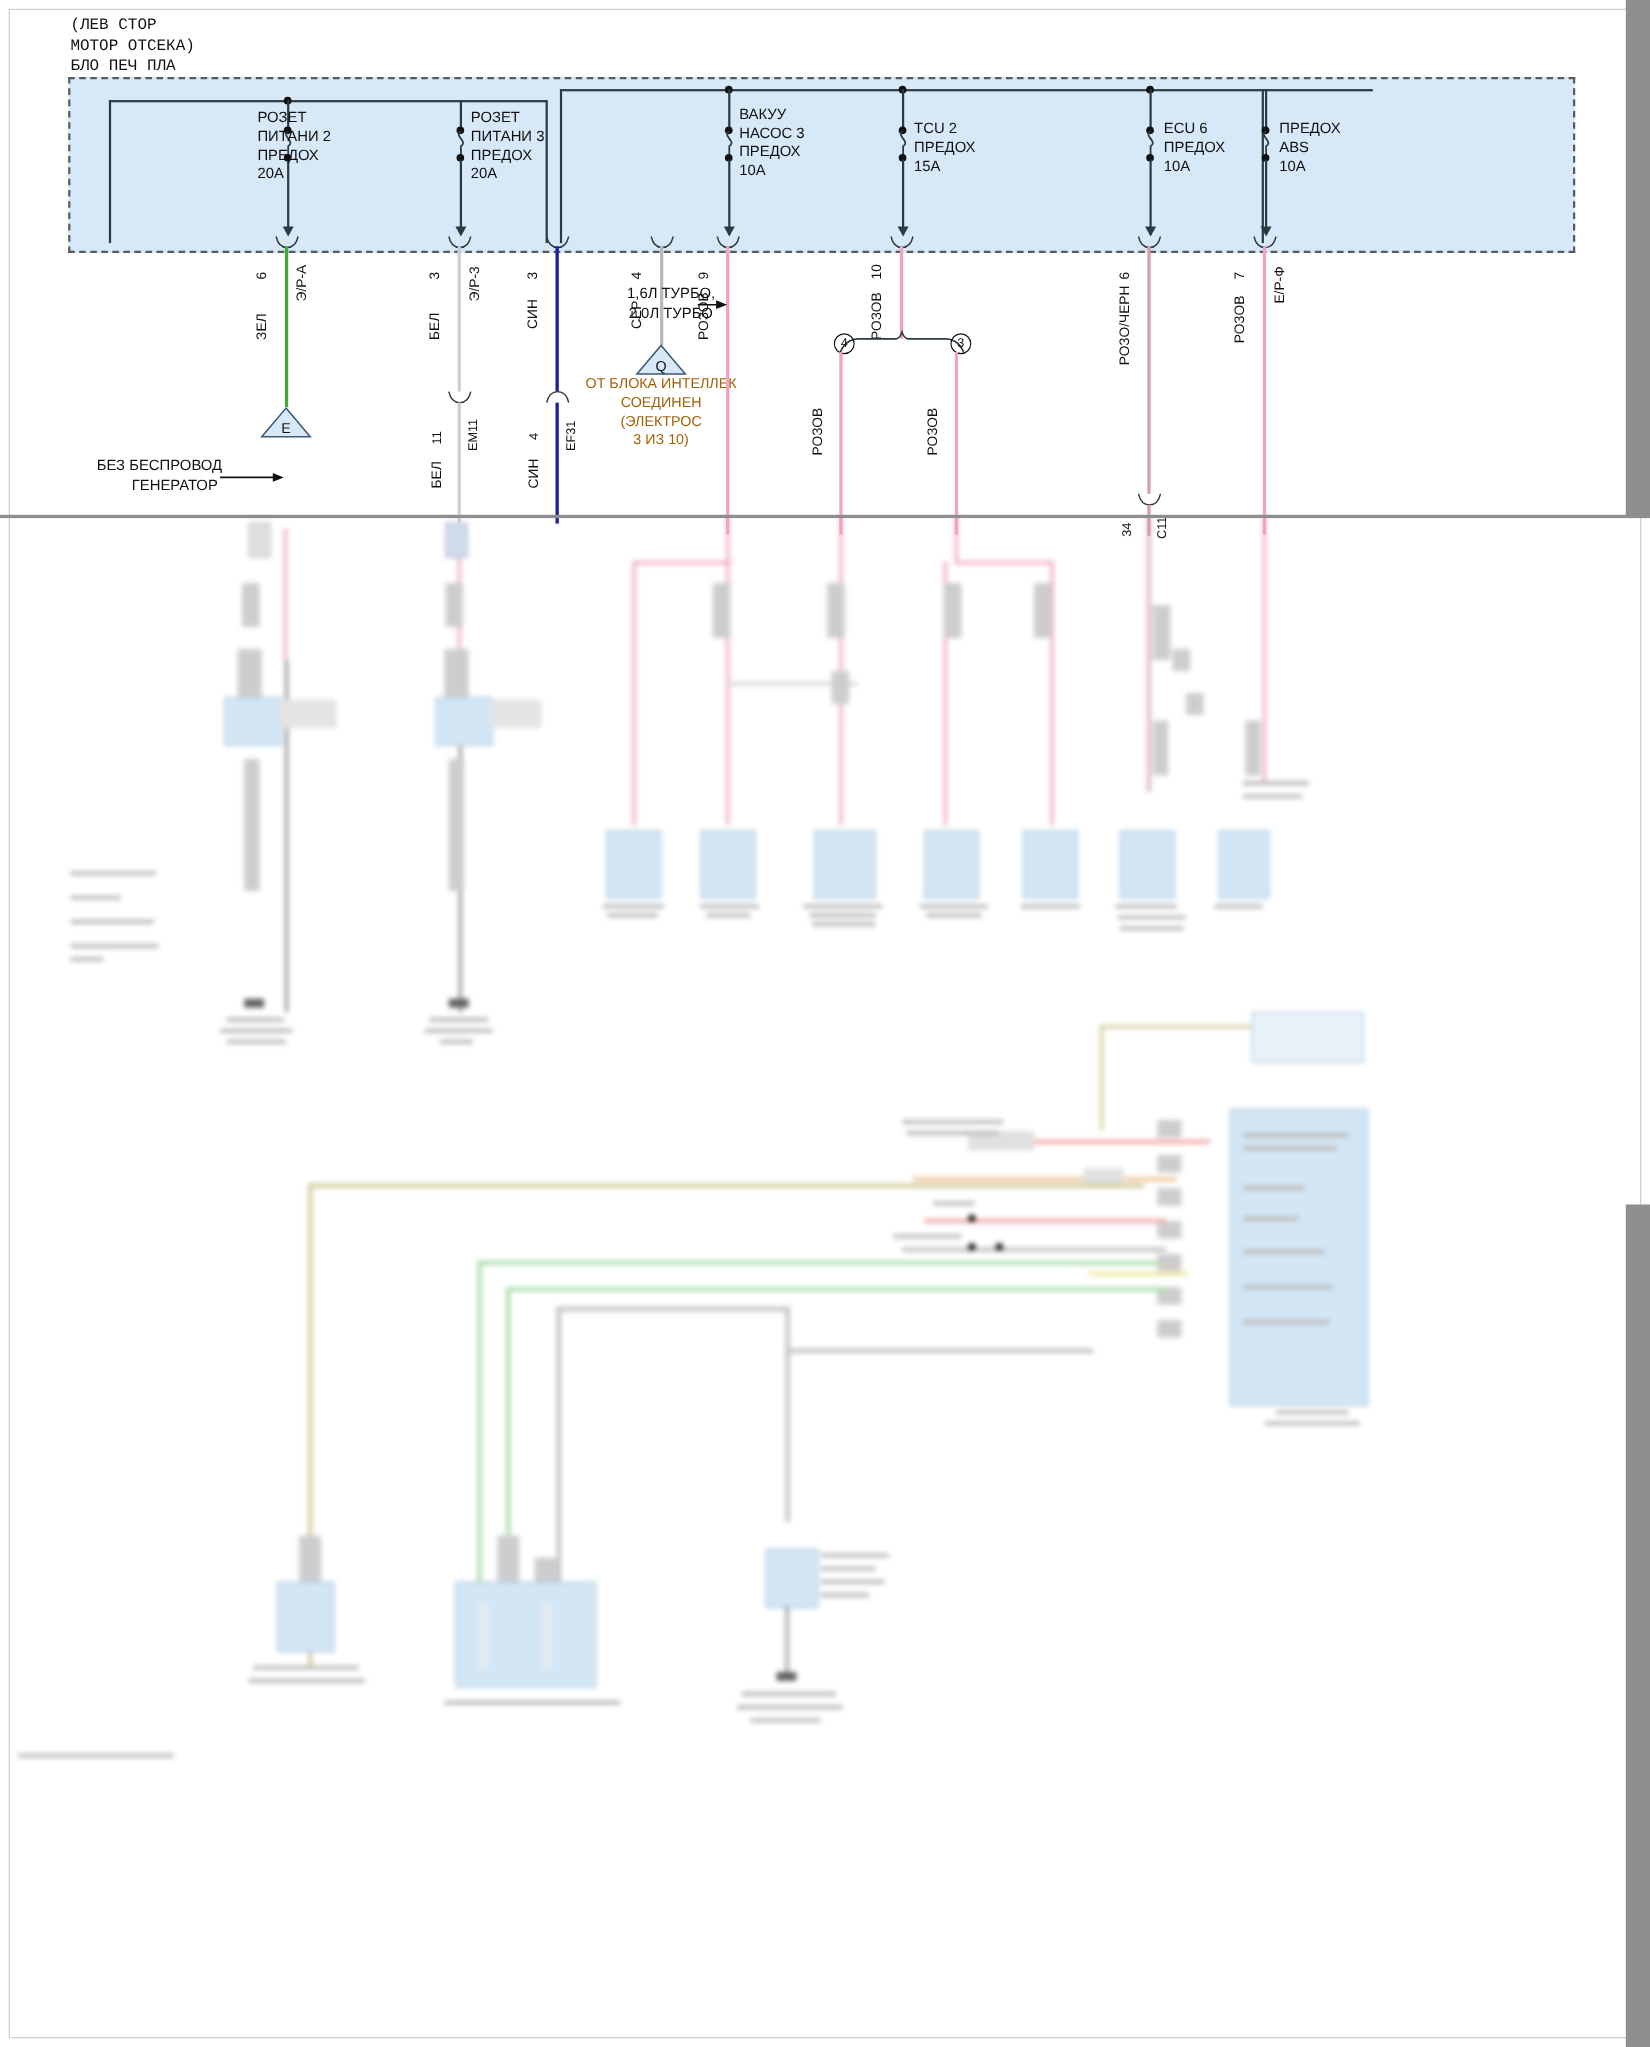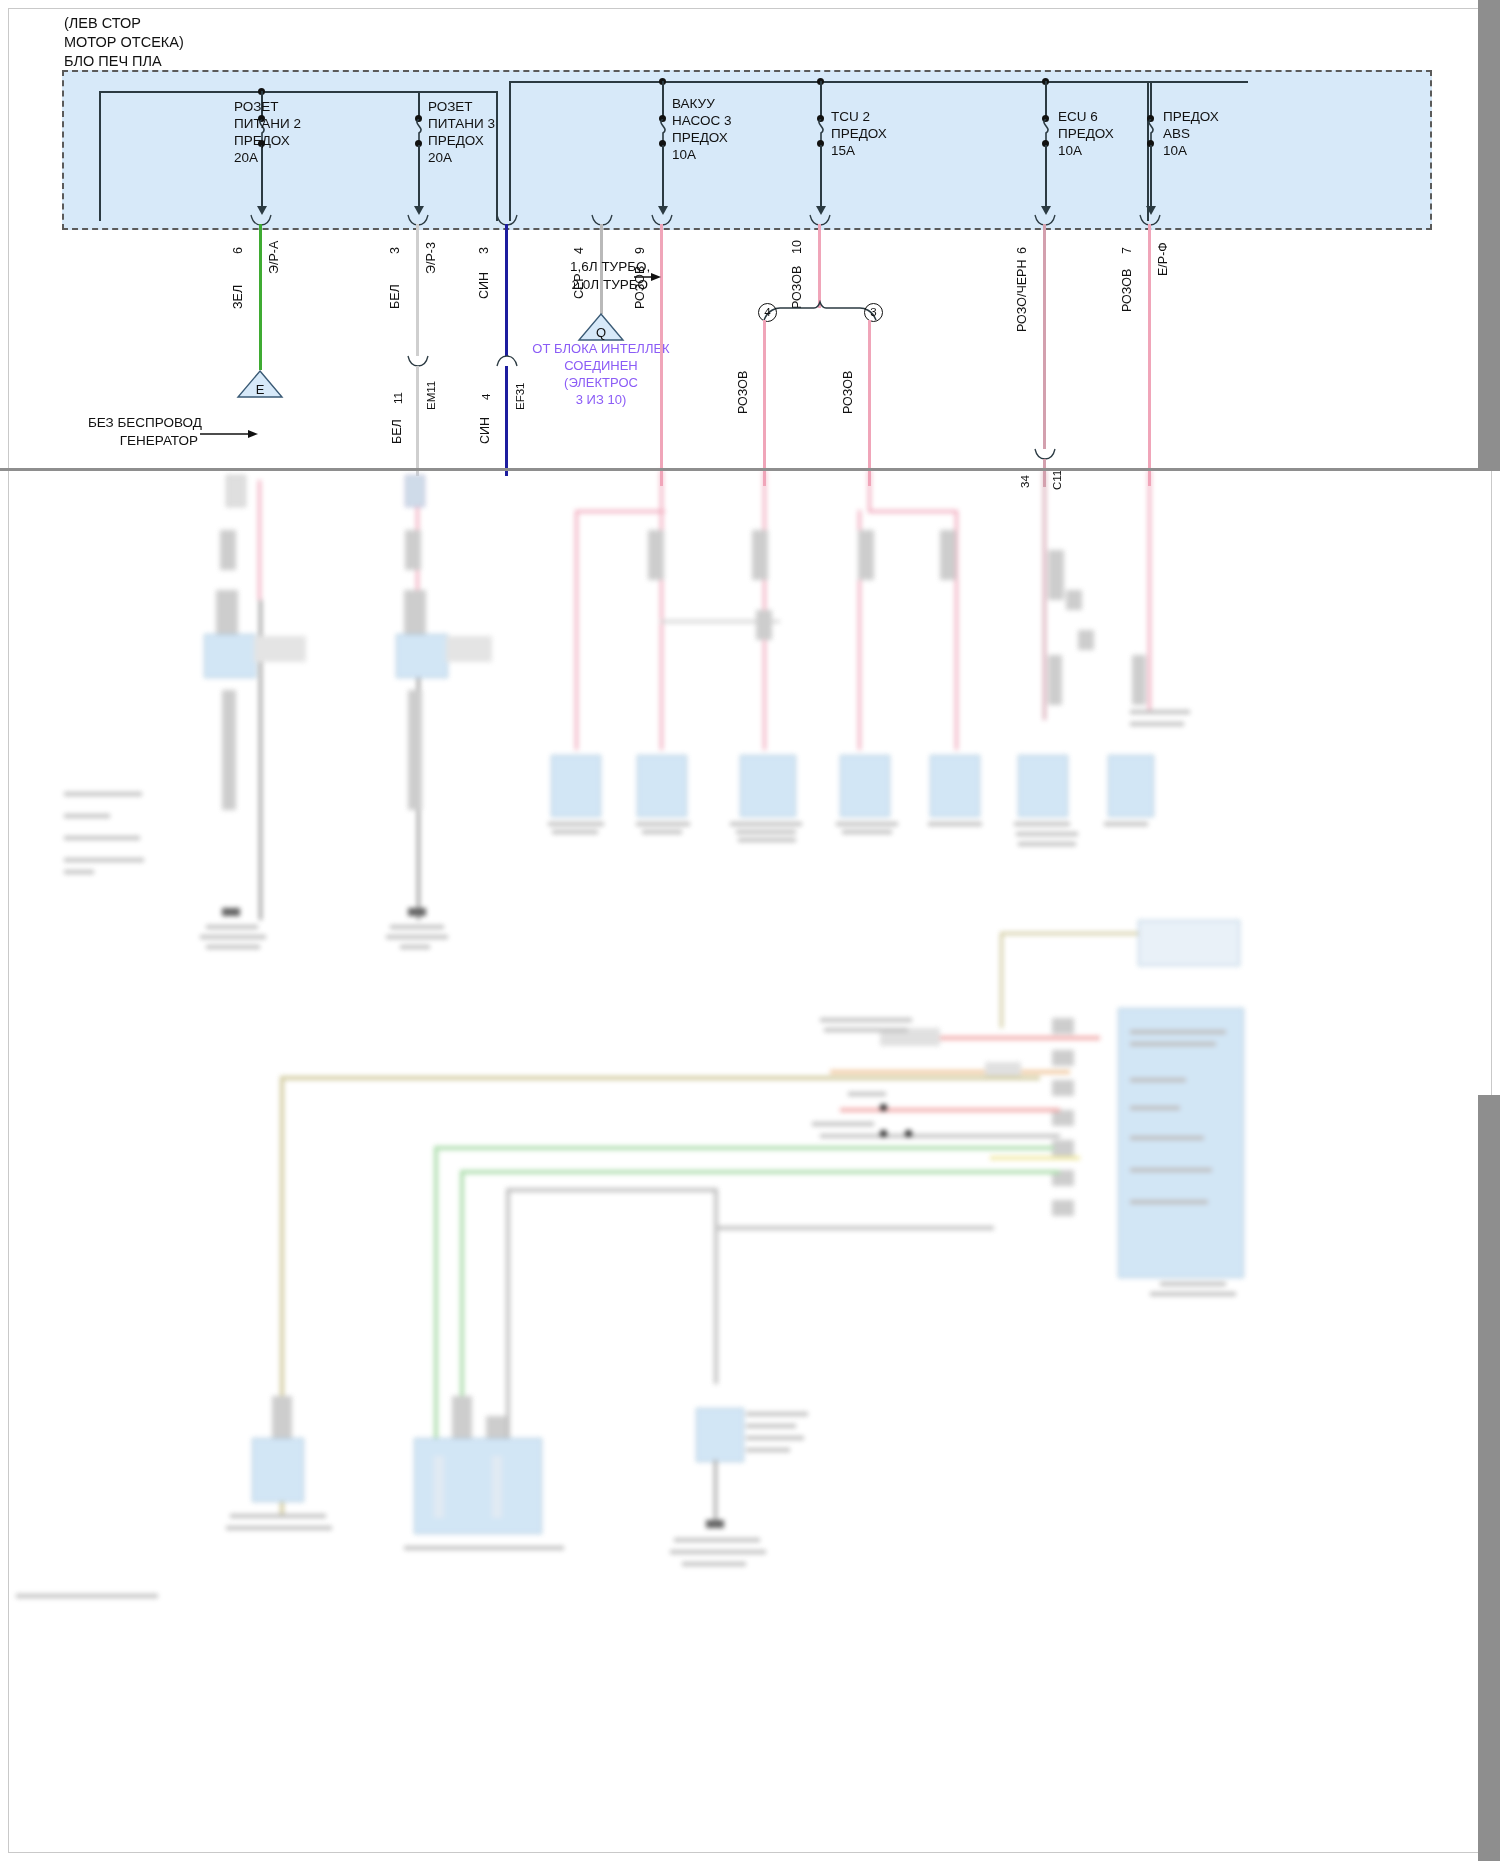--- a/index.html
+++ b/index.html
@@ -29,21 +29,21 @@
   .wgray{background:#b9b9b9;}
   .wpink{background:#f0a5b9;}
   .wpinkblk{background:#d3a0ae;}
 
   .vtext{position:absolute;font-size:12.5px;color:#111;white-space:nowrap;
     transform-origin:left bottom;transform:rotate(-90deg);}
   .vtext.sm{font-size:11.5px;}
 
   .conn{position:absolute;width:22px;height:13px;}
   .triwrap{position:absolute;width:48px;height:30px;}
-  .trilabel{position:absolute;font-size:13px;color:#8b5cf6;text-align:center;line-height:17px;white-space:pre;}
+  .trilabel{position:absolute;font-size:13px;color:#a16207;text-align:center;line-height:17px;white-space:pre;}
 
   .note{position:absolute;font-size:13.5px;line-height:18px;color:#111;text-align:right;white-space:pre;}
 
   .circnum{position:absolute;width:17px;height:17px;border:1.3px solid #111;border-radius:50%;
     font-size:11.5px;line-height:16px;text-align:center;color:#111;}
 
   
   .blurlayer{position:absolute;left:0;top:470px;width:1500px;height:1391px;
     filter:blur(2.6px);opacity:.92;}
   .bbox{position:absolute;background:#cfe4f5;border:1px solid #9dbdd6;}
@@ -53,21 +53,21 @@
   .seam{position:absolute;left:0;top:468px;width:1500px;height:3px;background:#8e8e8e;}
   .seamr{position:absolute;left:1478px;top:0;width:22px;height:470px;background:#8e8e8e;}
   .seamr2{position:absolute;left:1478px;top:1095px;width:22px;height:766px;background:#8e8e8e;}
 </style>
 </head>
 <body>
 
 <div class="page">
  <div class="frame"></div>
 
- <div class="hdr" style="white-space: pre;">(ЛЕВ СТОР
+ <div class="hdr" style="white-space: pre; font-family: Liberation Mono, monospace;">(ЛЕВ СТОР
 МОТОР ОТСЕКА)
 БЛО ПЕЧ ПЛА</div>
 
  <div class="fuseblock"></div>
 
  <div class="busline" style="left:99px;top:91px;width:398px;"></div>
  <div class="vline" style="left:99px;top:91px;height:130px;"></div>
  <div class="vline" style="left:496px;top:91px;height:130px;"></div>
  <div class="dot" style="left:258px;top:88px;"></div>
 

